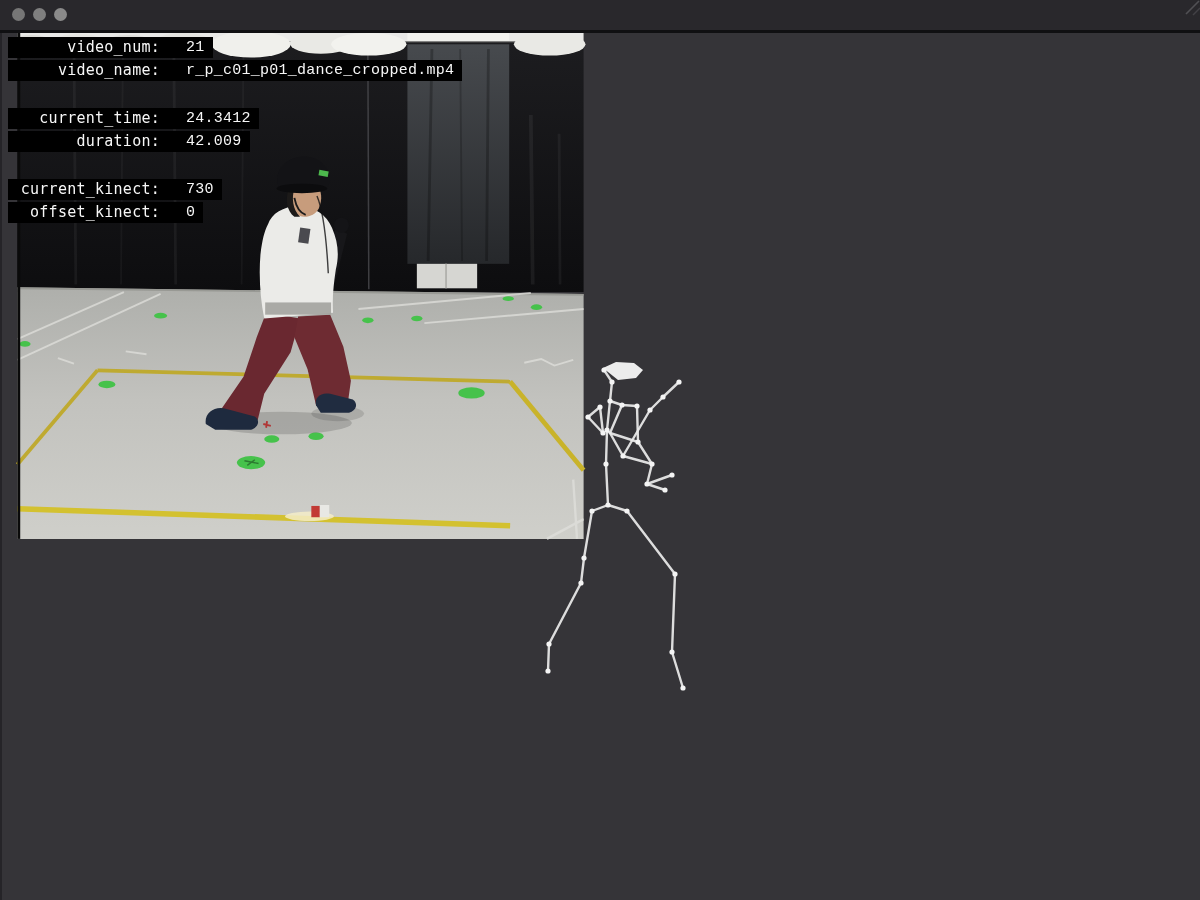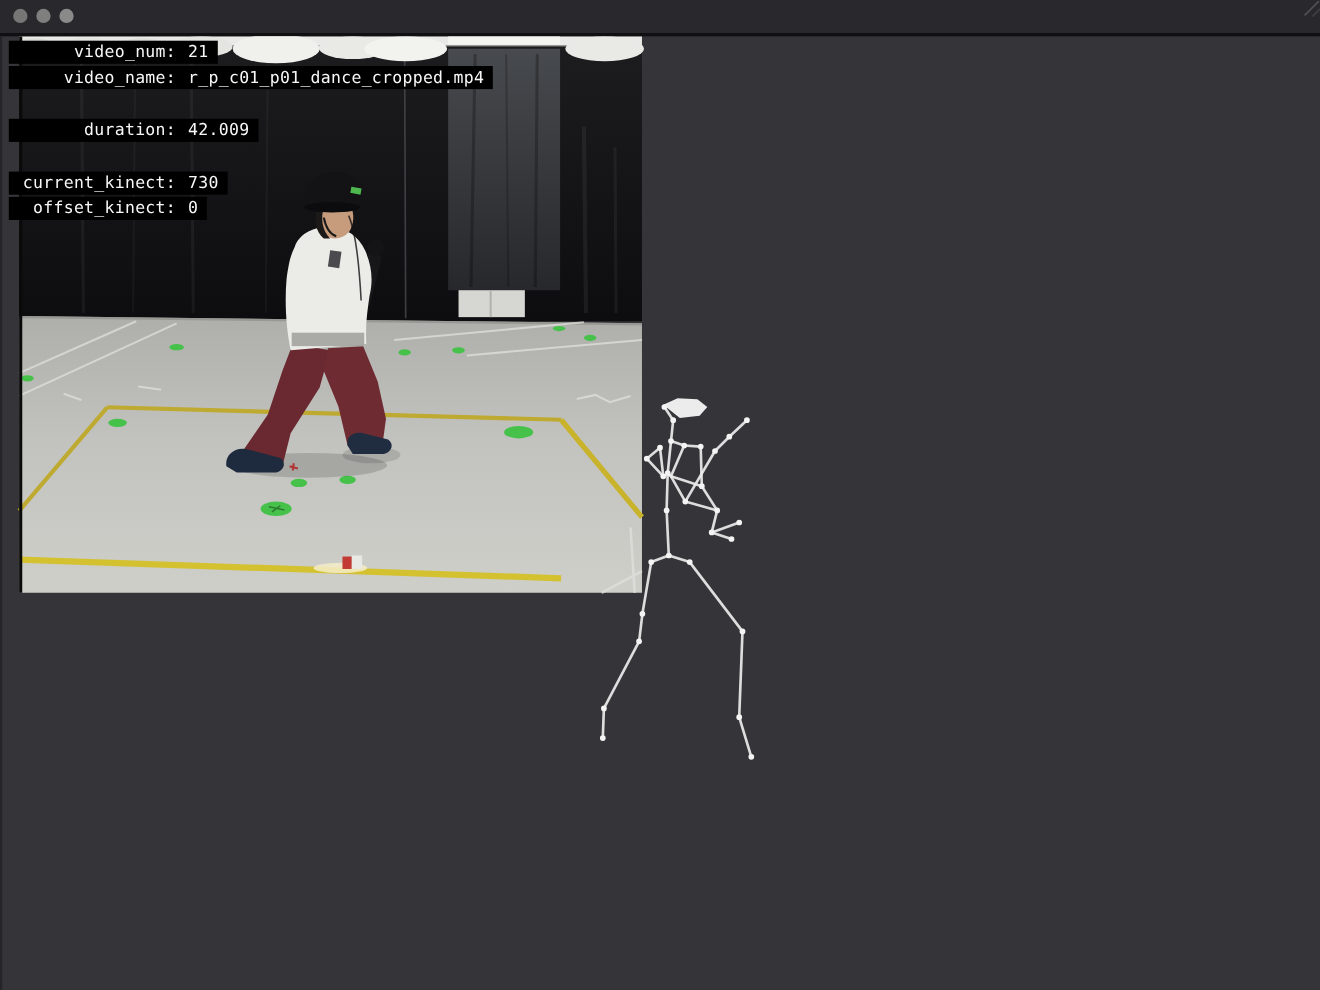--- a/index.html
+++ b/index.html
@@ -13,21 +13,21 @@
   #left-edge{position:absolute;left:0;top:33px;width:2px;height:867px;background:#252428;}
   
   #video-panel{position:absolute;left:0;top:33px;width:601px;height:537px;}
   #video-svg{position:absolute;left:0;top:0;}
   
   #osd{position:absolute;left:8px;top:4px;color:#f7f7f7;font-size:15px;letter-spacing:.25px;}
   .osd-group{margin-bottom:27px;}
   .osd-row{display:flex;width:max-content;background:#000;padding:2px 8px 2px 6px;
            margin-bottom:2px;line-height:17px;}
   .osd-label{display:inline-block;width:146px;text-align:right;white-space:pre;}
-  .osd-value{margin-left:11px;white-space:pre;}
+  .osd-value{margin-left:26px;white-space:pre;font-family:Liberation Mono, monospace;}
   
   #skeleton-svg{position:absolute;left:0;top:0;pointer-events:none;}
   #corner-glare{position:absolute;left:1184px;top:0;}
 </style>
 </head>
 <body>
 
 <div id="app">
 
   <div id="topbar">
@@ -183,20 +183,24 @@
         <div class="osd-row">
           <span class="osd-label">video_num:</span>
             <span class="osd-value">21</span>
         </div>
         <div class="osd-row">
           <span class="osd-label">video_name:</span>
             <span class="osd-value">r_p_c01_p01_dance_cropped.mp4</span>
         </div>
       </div>
       <div class="osd-group">
+        <div class="osd-row">
+          <span class="osd-label">current_time:</span>
+            <span class="osd-value">24.3412</span>
+        </div>
         <div class="osd-row">
           <span class="osd-label">duration:</span>
             <span class="osd-value">42.009</span>
         </div>
       </div>
       <div class="osd-group">
         <div class="osd-row">
           <span class="osd-label">current_kinect:</span>
             <span class="osd-value">730</span>
         </div>

